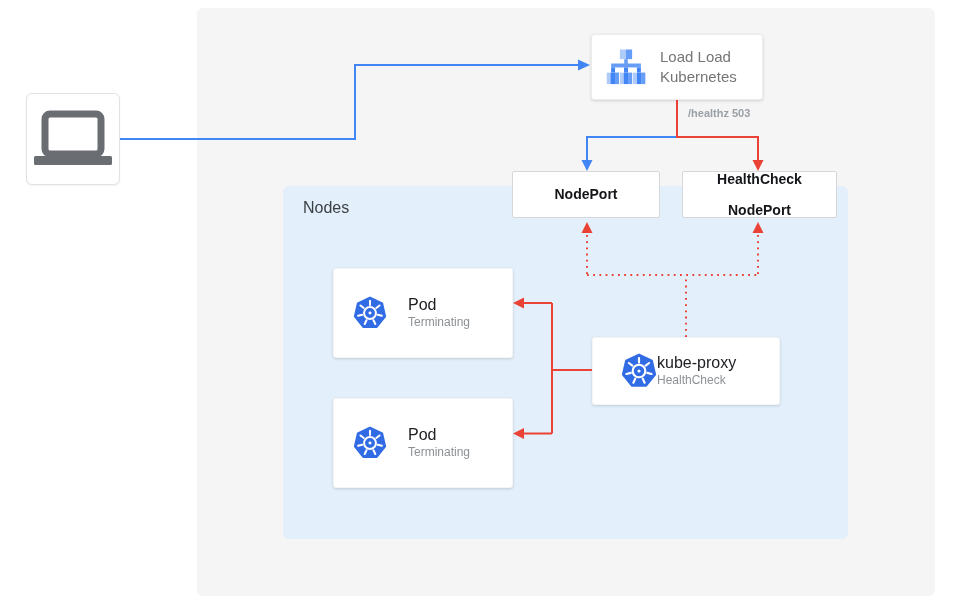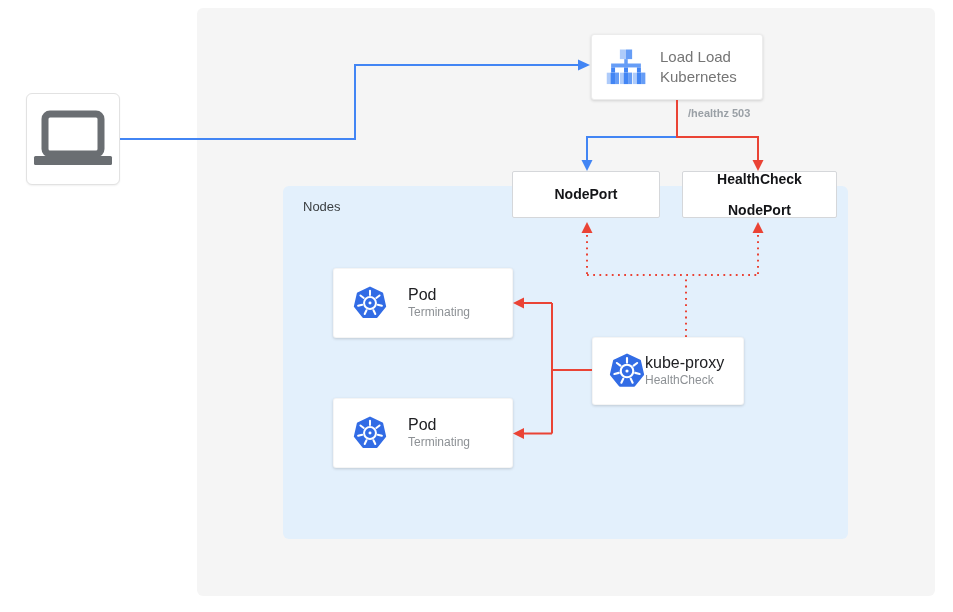--- a/index.html
+++ b/index.html
@@ -5,21 +5,21 @@
 <style>
   html,body{margin:0;padding:0;background:#ffffff;}
   body{font-family:"Liberation Sans", sans-serif; -webkit-font-smoothing:antialiased;}
   .canvas{position:relative;width:953px;height:612px;background:#ffffff;overflow:hidden;}
 
   .bg-panel{position:absolute;left:197px;top:8px;width:738px;height:588px;
     background:var(--canvas-bg,#f5f5f5);border-radius:6px;}
 
   .nodes-panel{position:absolute;left:283px;top:186px;width:565px;height:353px;
     background:var(--nodes-bg,#e3f0fc);border-radius:6px;}
-  .nodes-label{position:absolute;left:20px;top:13px;font-size:13px;color:#3c4043;text-align:right;}
+  .nodes-label{position:absolute;left:20px;top:13px;font-size:16px;color:#3c4043;text-align:right;}
 
   .node-box{position:absolute;background:#ffffff;box-sizing:border-box;}
 
   .laptop-box{left:26px;top:93px;width:94px;height:92px;border:1px solid #e2e2e2;
     border-radius:6px;display:flex;align-items:center;justify-content:center;
     box-shadow:0 1px 2px rgba(0,0,0,.06);}
 
   .clb-box{left:591px;top:34px;width:172px;height:66px;border:1px solid #ececec;
     border-radius:3px;box-shadow:0 1px 3px rgba(0,0,0,.15);
     display:flex;align-items:center;gap:13px;padding-left:13px;}
@@ -31,24 +31,24 @@
 
   .port-box{border:1px solid #d5d7da;border-radius:2px;display:flex;flex-direction:column;
     align-items:center;justify-content:center;font-weight:700;font-size:14px;color:#141518;
     text-align:center;line-height:1.3;}
   .nodeport-box{left:512px;top:171px;width:148px;height:47px;}
   .hc-box{left:682px;top:171px;width:155px;height:47px;gap:13px;}
   .port-box span{display:block;}
 
   .card{border-radius:3px;border:1px solid rgba(0,0,0,.04);
     box-shadow:0 1px 3px rgba(0,0,0,.16);display:flex;align-items:center;}
-  .pod-box{left:333px;width:180px;height:70px;gap:21px;padding-left:19px;}
+  .pod-box{left:333px;width:180px;height:90px;gap:21px;padding-left:19px;}
   .pod-box-1{top:268px;}
   .pod-box-2{top:398px;}
-  .kp-box{left:592px;top:337px;width:152px;height:68px;gap:0;padding-left:16px;}
+  .kp-box{left:592px;top:337px;width:188px;height:68px;gap:0;padding-left:28px;}
 
   .card-title{font-size:16px;color:#202124;line-height:1.25;}
   .card-sub{font-size:12px;color:#8d9195;line-height:1.3;}
 
   .overlay{position:absolute;left:0;top:0;pointer-events:none;}
   .conn{fill:none;stroke-width:2;}
   .stroke-blue{stroke:var(--traffic-blue,#4285f4);}
   .stroke-red{stroke:var(--health-red,#ea4335);}
   .fill-blue{fill:var(--traffic-blue,#4285f4);}
   .fill-red{fill:var(--health-red,#ea4335);}

